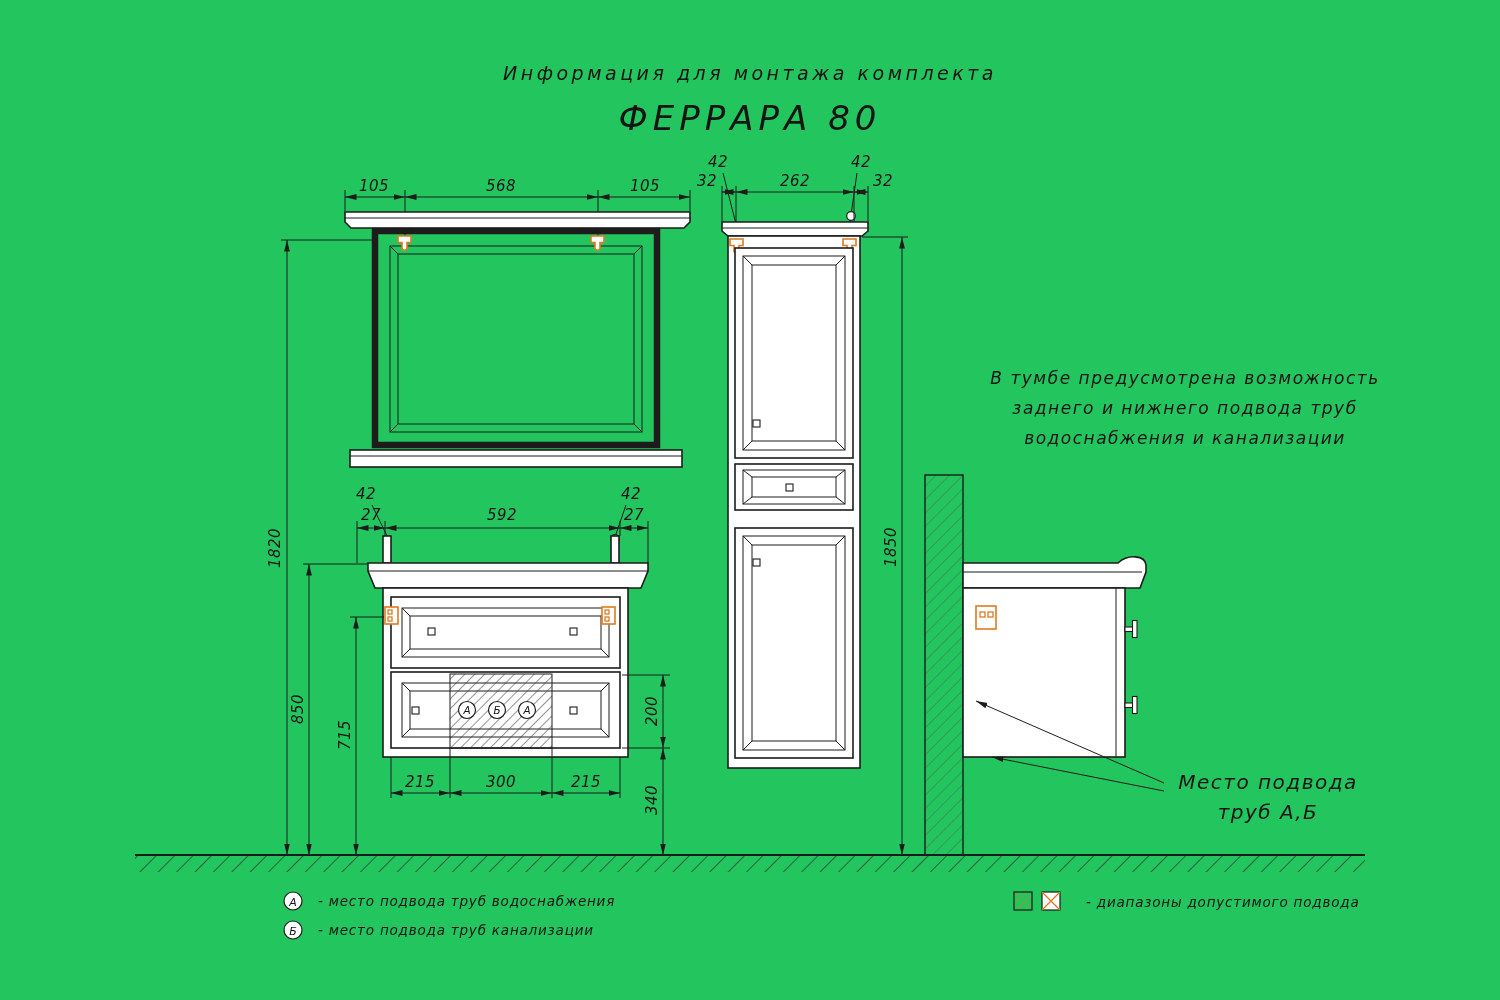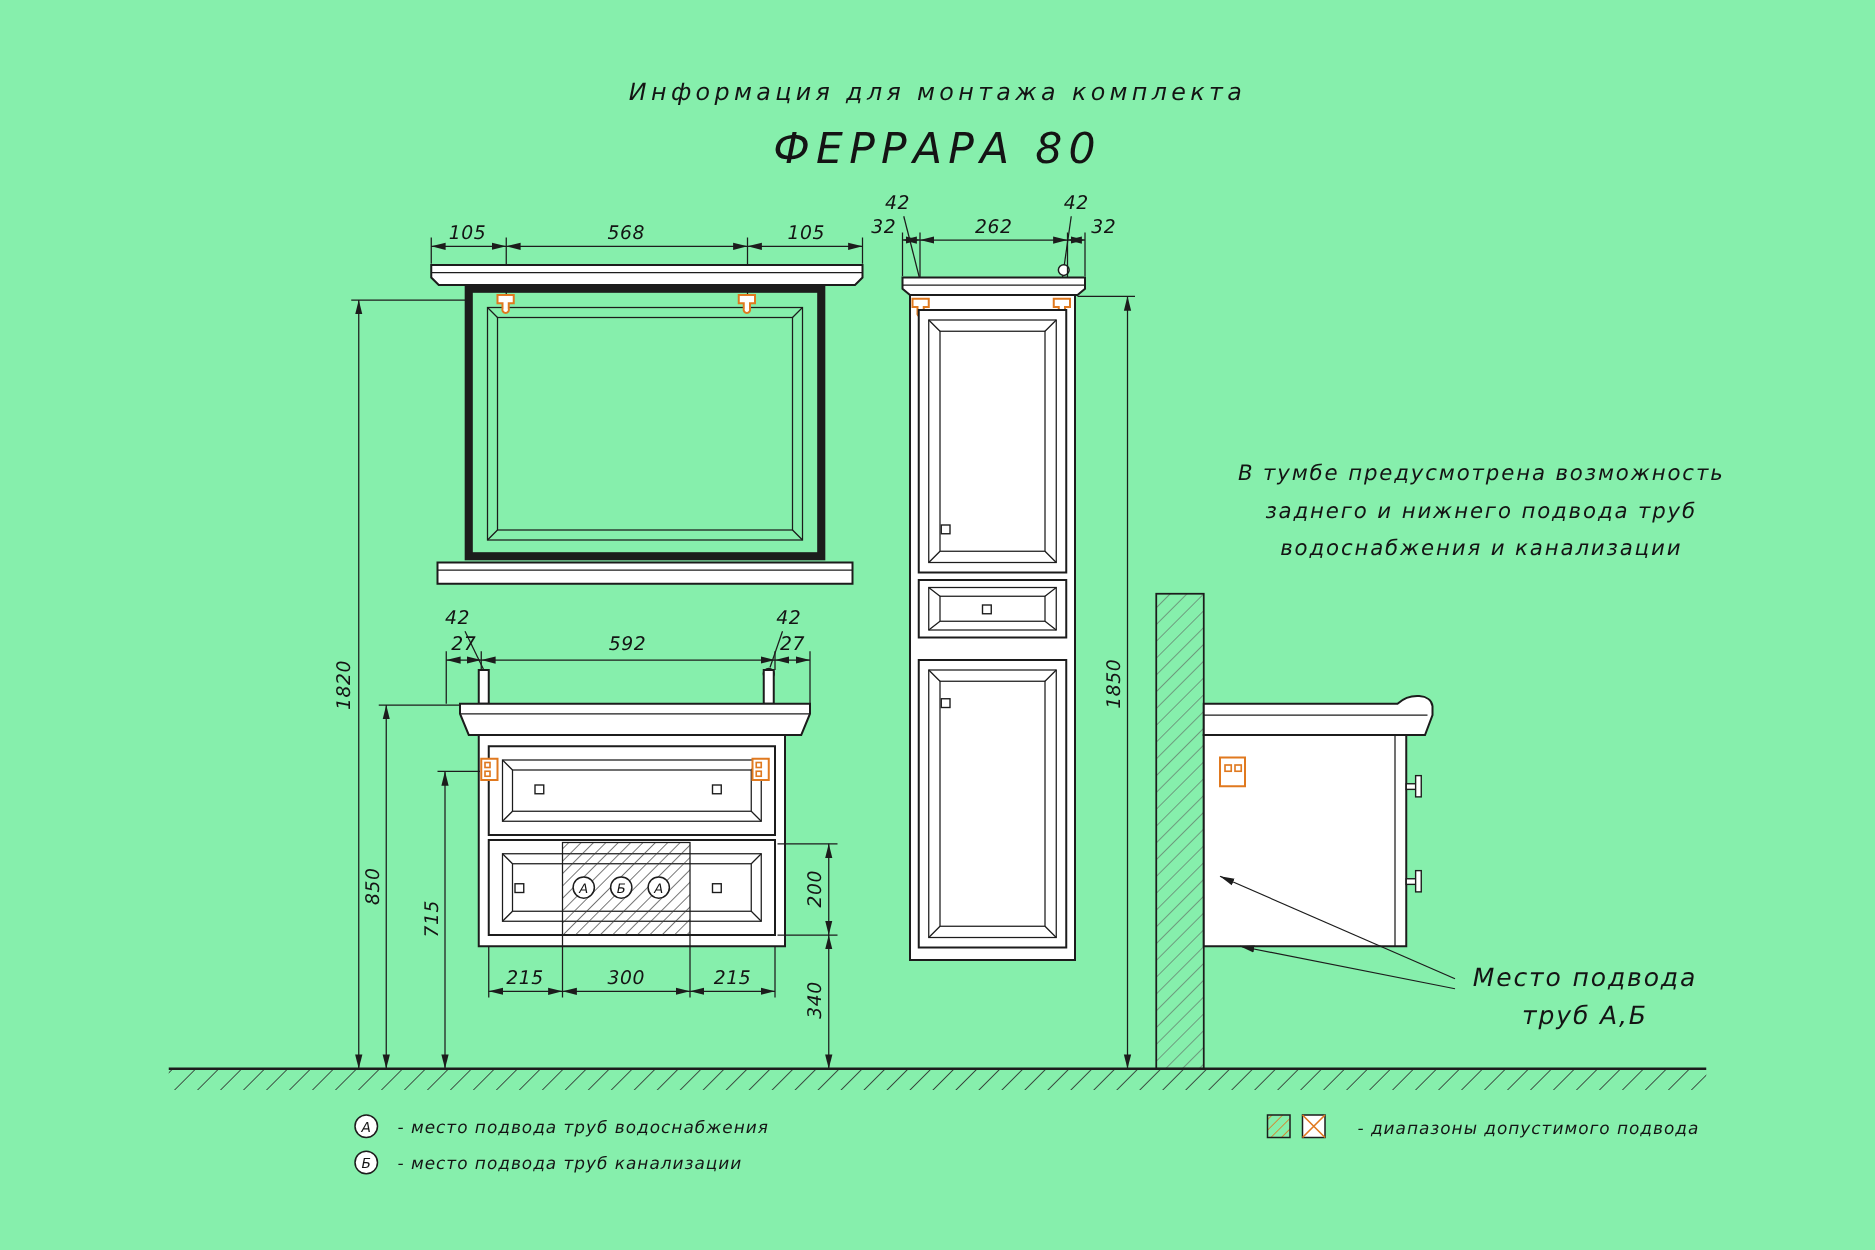--- a/index.html
+++ b/index.html
@@ -1,17 +1,17 @@
 <!DOCTYPE html>
 <html style="--accent: #E0791F; --line: #1C1C1C;"><head>
 <meta charset="utf-8">
 <style>
   :root { --accent:#E0791F; --line:#1C1C1C; }
   html,body { margin:0; padding:0; background:#ffffff; }
-  .stage { width:1500px; height:1000px; position:relative; background:#86efac; overflow:hidden; }
+  .stage { width:1500px; height:1000px; position:relative; background:#22c55e; overflow:hidden; }
   svg { display:block; }
   .lnf  { stroke:var(--line); stroke-width:1.6; fill:#fff; }
   .thin { stroke:var(--line); stroke-width:1;   fill:none; }
   .thick{ stroke:var(--line); stroke-width:6.5; fill:none; }
   .dim  { stroke:var(--line); stroke-width:1;   fill:none; }
   .sq   { stroke:var(--line); stroke-width:1.1; fill:#fff; }
   .sqc  { stroke:var(--line); stroke-width:1.2; fill:#fff; }
   .zone { fill:url(#hz); stroke:var(--line); stroke-width:1; }
   .wall { fill:url(#hw); stroke:var(--line); stroke-width:1.4; }
   .ground { stroke:var(--line); stroke-width:2; fill:none; }

